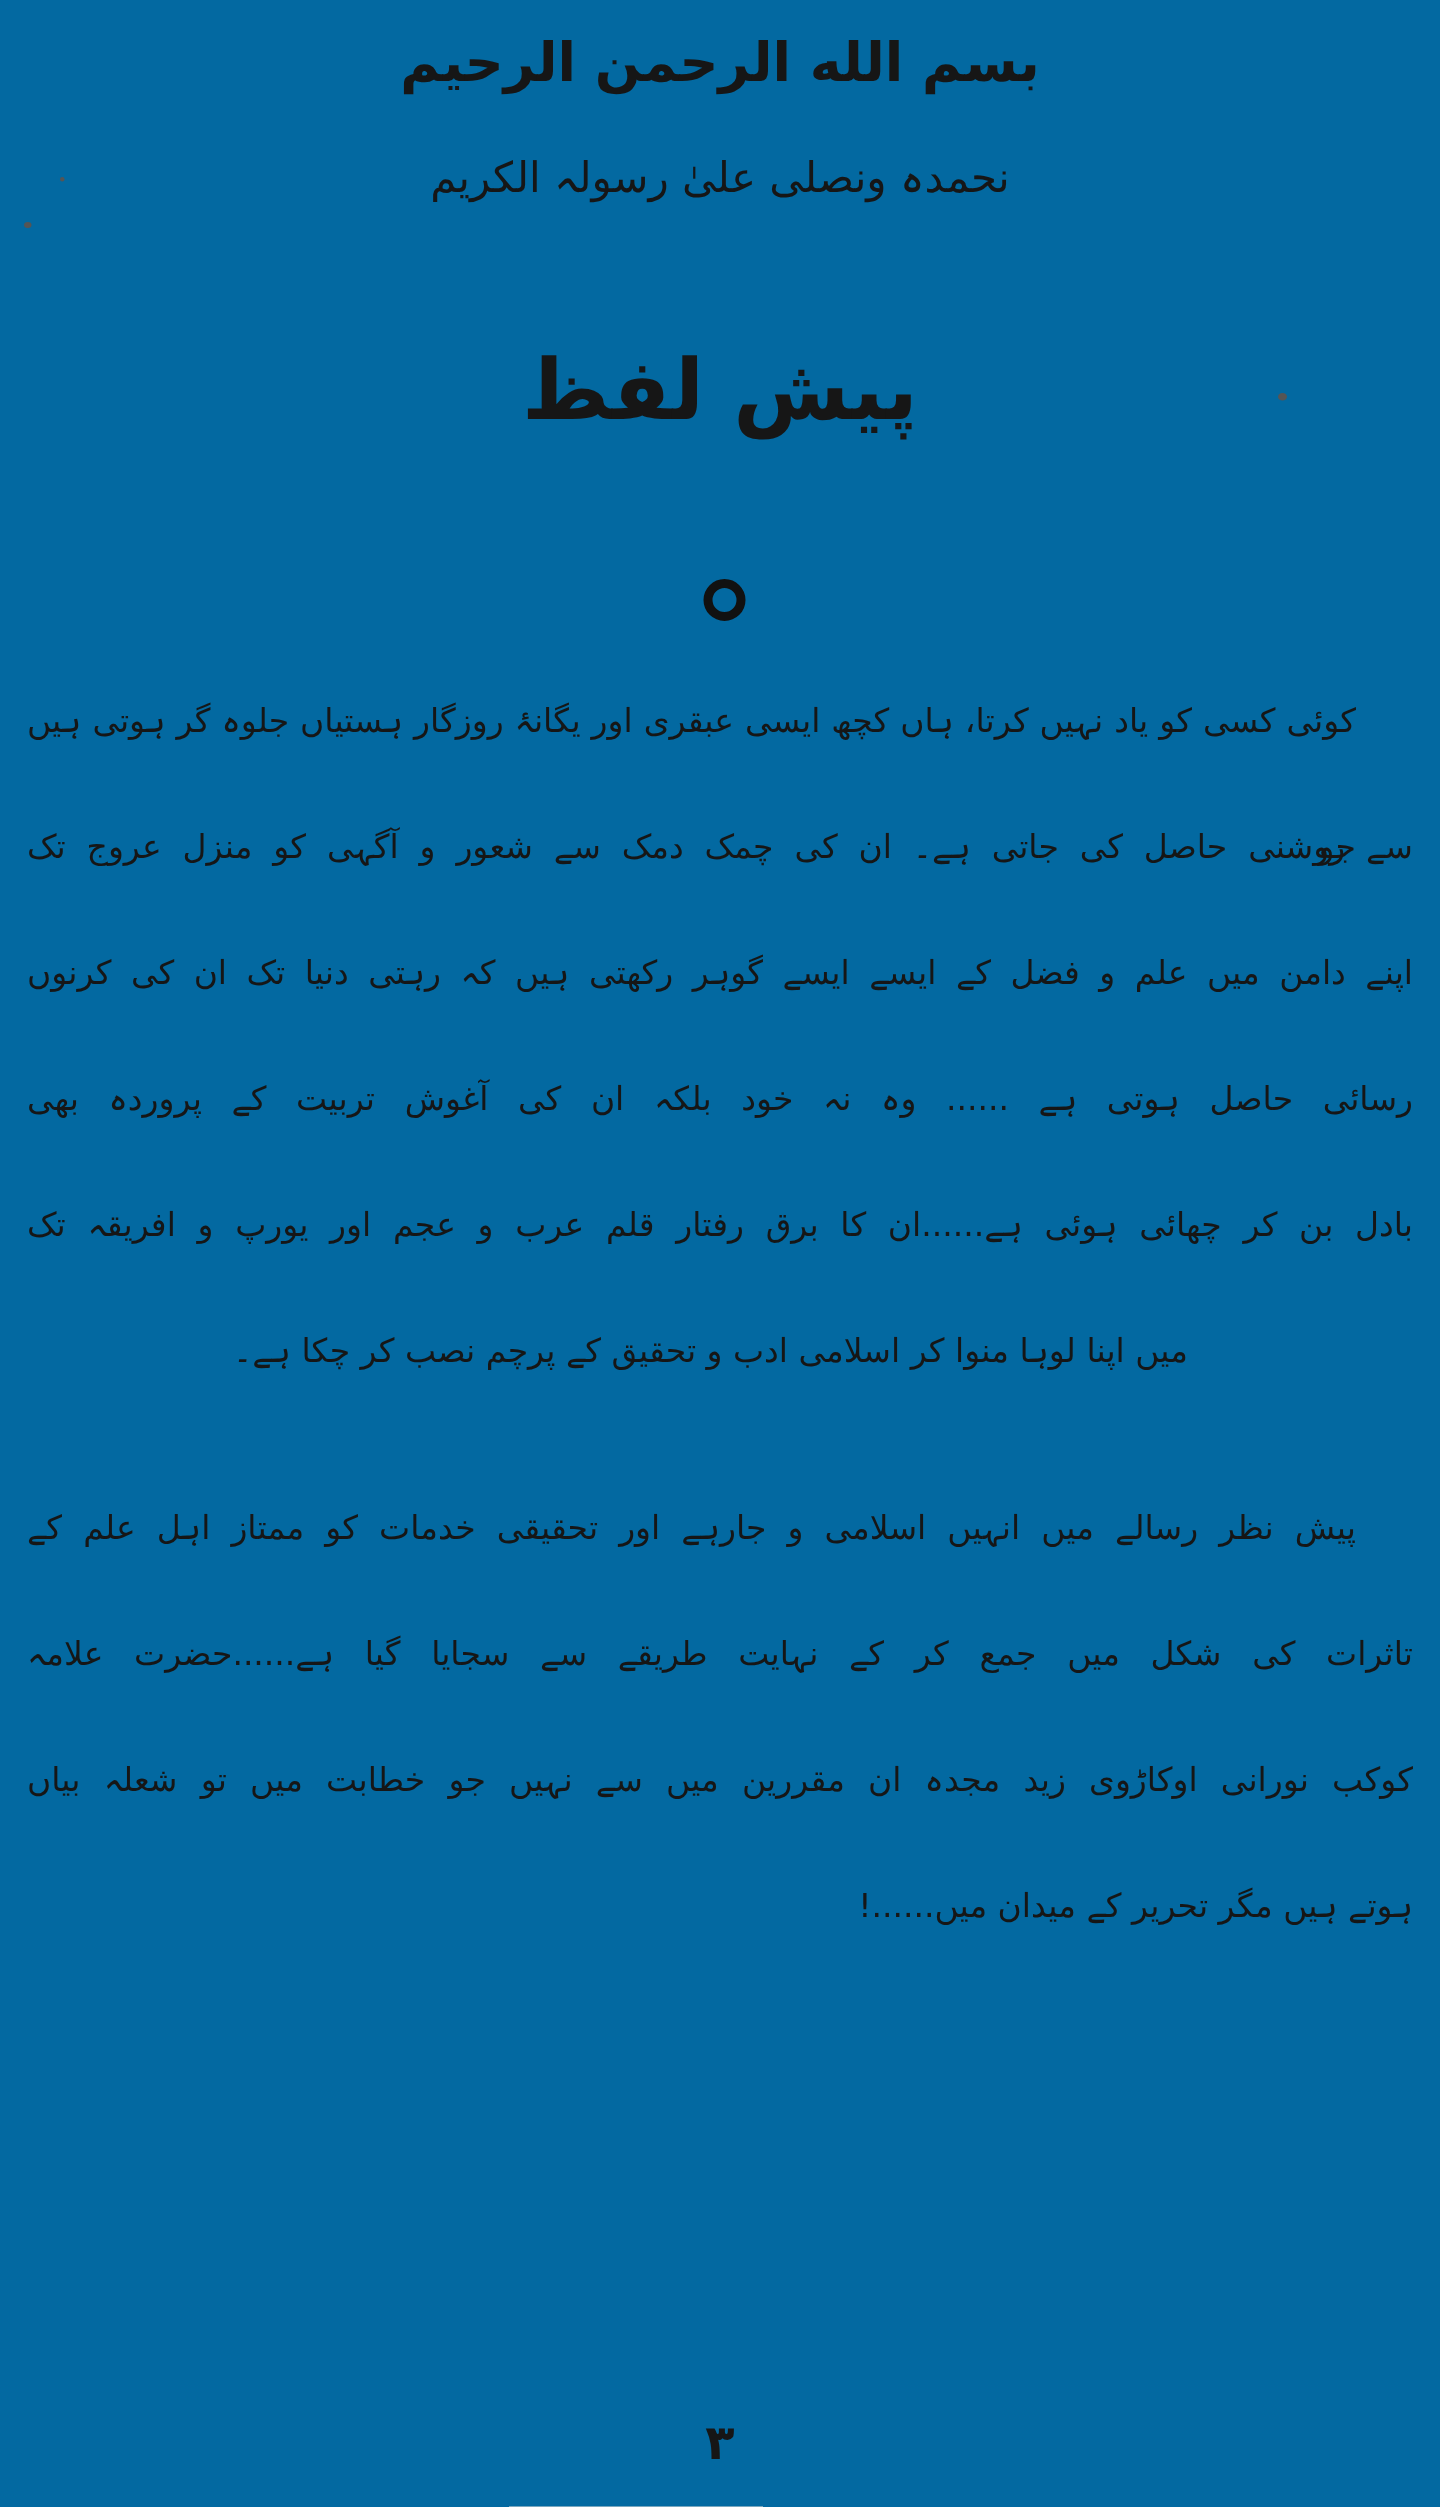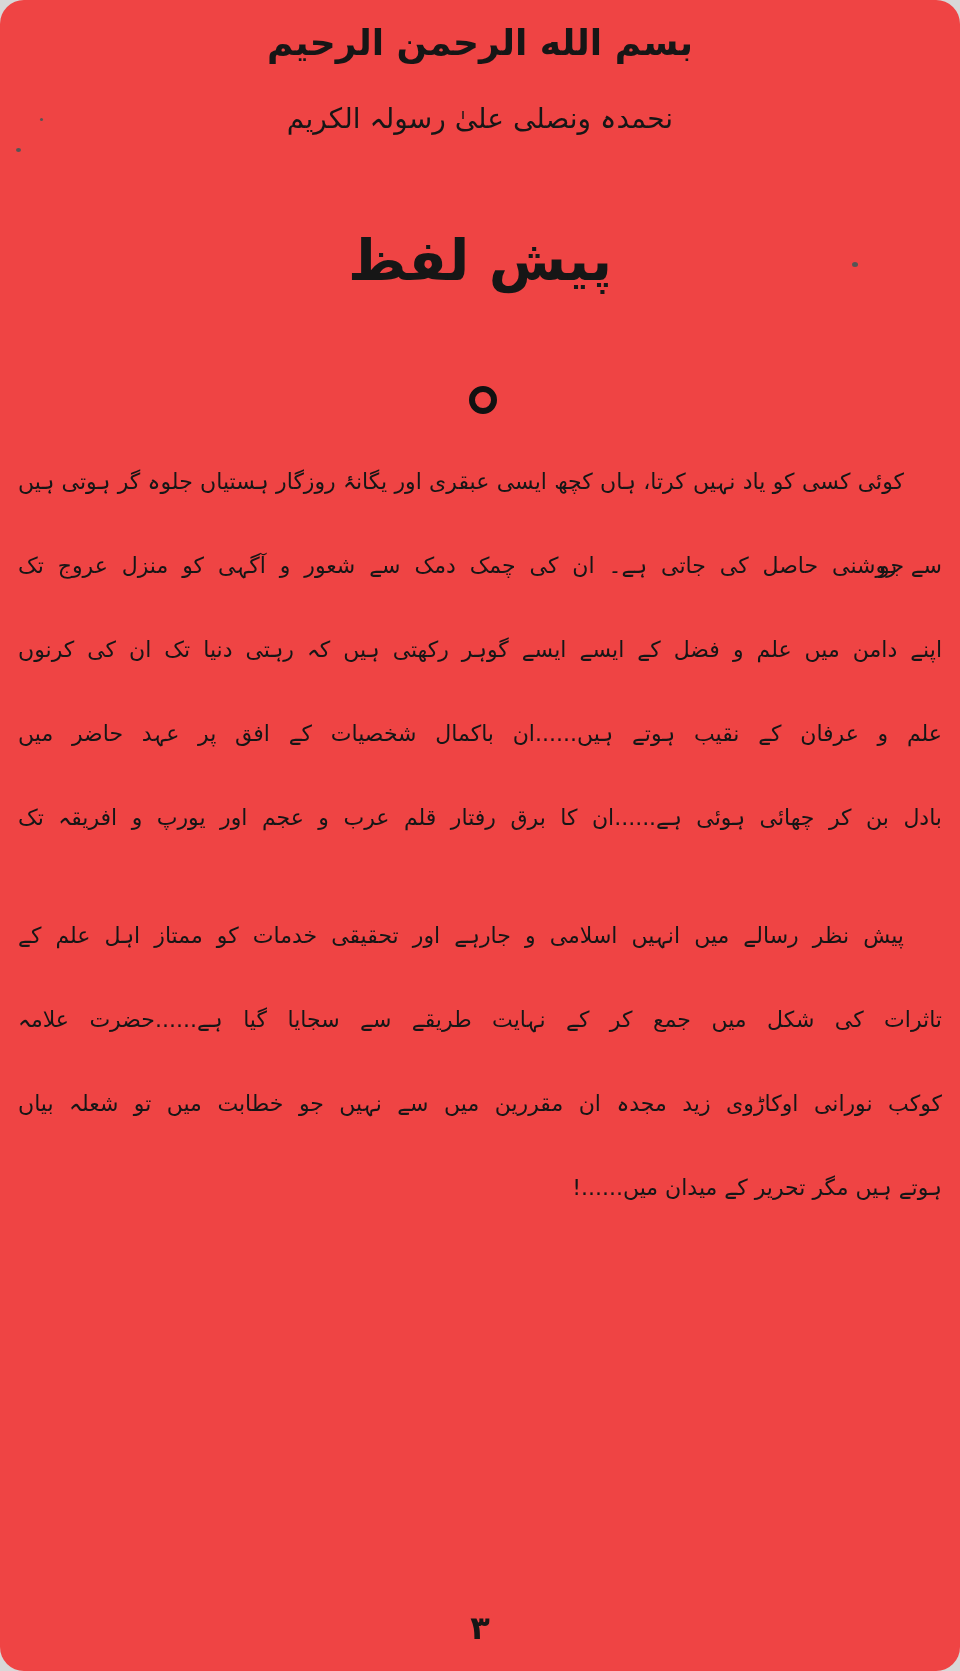--- a/index.html
+++ b/index.html
@@ -1,26 +1,25 @@
 <!DOCTYPE html>
 <html lang="ur" dir="rtl"><head>
 <meta charset="utf-8">
 <style>
   html, body { margin: 0; padding: 0; background: #d8d8d8; }
   .page {
     position: relative;
     width: 960px;
     height: 1671px;
     margin: 0 auto;
-    background: #ef4444;
+    background: #0369a1;
     color: #161616;
     font-family: "DejaVu Sans", sans-serif;
     direction: rtl;
     overflow: hidden;
-    border-radius: 24px;
   }
   .invocation-1 {
     position: absolute;
     top: 22px; left: 0; right: 0;
     text-align: center;
     font-size: 36px;
     font-weight: bold;
     letter-spacing: 1px;
   }
   .invocation-2 {
@@ -96,22 +95,23 @@
   <div class="page-title">پیش لفظ</div>
 
   <div class="ornament"></div>
 
   <div class="body-text">
 
     <div class="paragraph indent-first">
       <div class="line justify">کوئی کسی کو یاد نہیں کرتا، ہاں کچھ ایسی عبقری اور یگانۂ روزگار ہستیاں جلوہ گر ہوتی ہیں جو</div>
       <div class="line justify">سے روشنی حاصل کی جاتی ہے۔ ان کی چمک دمک سے شعور و آگہی کو منزل عروج تک</div>
       <div class="line justify">اپنے دامن میں علم و فضل کے ایسے ایسے گوہر رکھتی ہیں کہ رہتی دنیا تک ان کی کرنوں</div>
-      <div class="line justify">علم و عرفان کے نقیب ہوتے ہیں......ان باکمال شخصیات کے افق پر عہد حاضر میں</div>
+      <div class="line justify">رسائی حاصل ہوتی ہے ...... وہ نہ خود بلکہ ان کی آغوش تربیت کے پروردہ بھی</div>
       <div class="line justify">بادل بن کر چھائی ہوئی ہے......ان کا برق رفتار قلم عرب و عجم اور یورپ و افریقہ تک</div>
+      <div class="line" style="padding-right:150px;">میں اپنا لوہا منوا کر اسلامی ادب و تحقیق کے پرچم نصب کر چکا ہے۔</div>
     </div>
 
     <div class="paragraph para-2 indent-first">
       <div class="line justify">پیش نظر رسالے میں انہیں اسلامی و جارہے اور تحقیقی خدمات کو ممتاز اہل علم کے</div>
       <div class="line justify">تاثرات کی شکل میں جمع کر کے نہایت طریقے سے سجایا گیا ہے......حضرت علامہ</div>
       <div class="line justify">کوکب نورانی اوکاڑوی زید مجدہ ان مقررین میں سے نہیں جو خطابت میں تو شعلہ بیاں</div>
       <div class="line">ہوتے ہیں مگر تحریر کے میدان میں......!</div>
     </div>
 
   </div>

